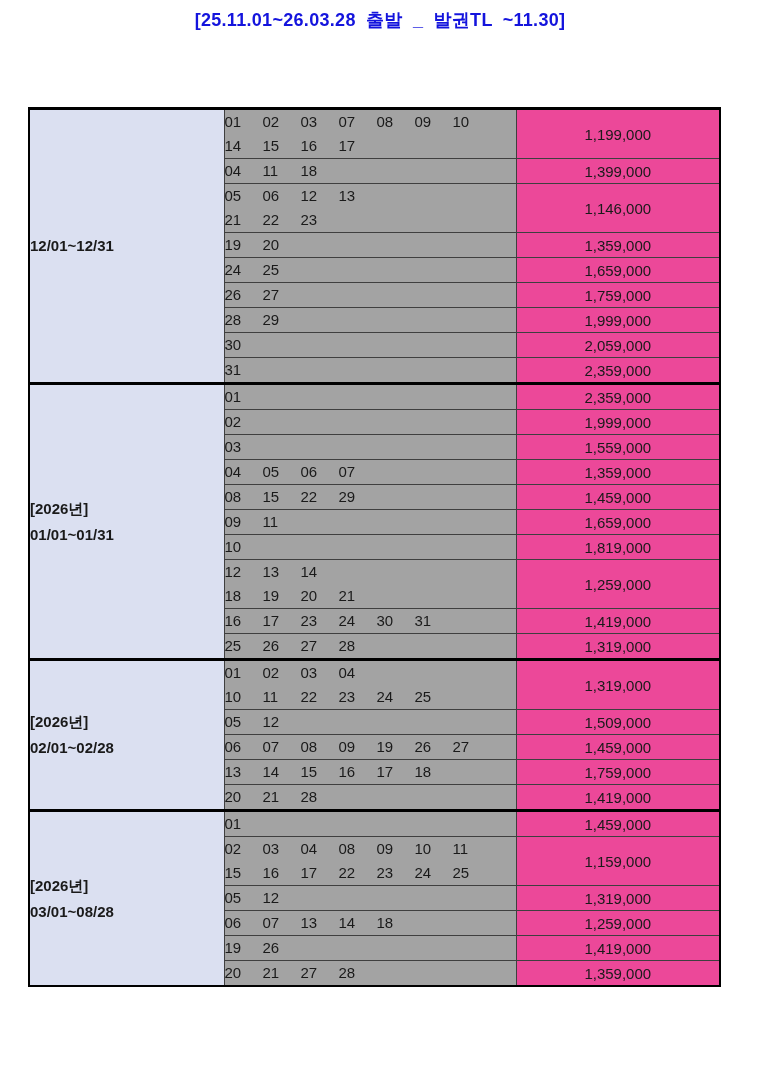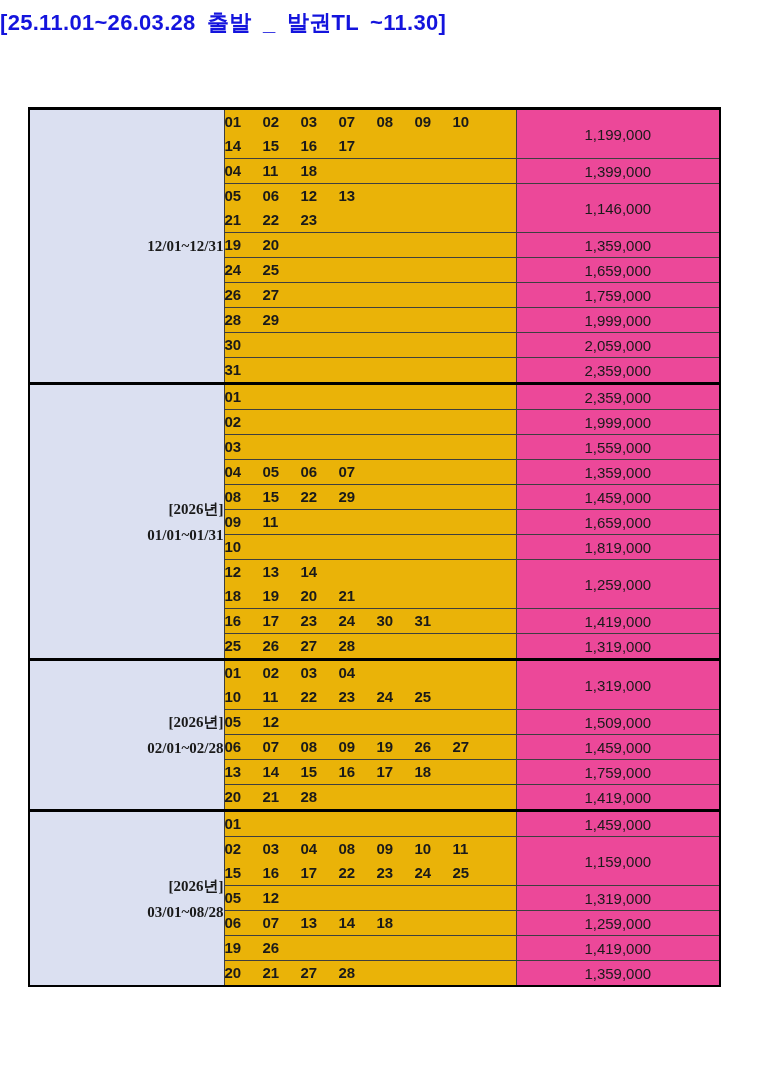--- a/index.html
+++ b/index.html
@@ -19,21 +19,22 @@
     margin-top: 26px;
     text-align: center;
     font-size: 28px;
     font-weight: 700;
     color: #0f0f0f;
     letter-spacing: 1px;
     word-spacing: 6px;
   }
   .doc-subtitle {
     margin-top: 8px;
-    font-size: 22px;
+    text-align: center;
+    font-size: 18px;
     font-weight: 700;
     color: #1414dd;
     letter-spacing: 0.3px;
     word-spacing: 5px;
   }
   table.price-table {
     position: absolute;
     left: 28px;
     top: 107px;
     width: 691px;
@@ -48,31 +49,29 @@
     color: #1a1a1a;
     overflow: hidden;
   }
   tr.sec-start > td {
     border-top: 3px solid #000000;
   }
   td.label-cell {
     background: #dbe0f1;
     font-weight: 700;
     font-size: 17px;
-    text-align: right;
+    text-align: left;
     vertical-align: middle;
     line-height: 26px;
     color: #111111;
-    font-family: Liberation Serif, serif;
   }
   td.days-cell {
     vertical-align: middle;
     padding-left: 9px;
-    background: #eab308;
-    font-weight: bold;
+    background: #a3a3a3;
   }
   .day-line {
     height: 24px;
     line-height: 24px;
     white-space: nowrap;
   }
   .day-num {
     display: inline-block;
     width: 38px;
   }

